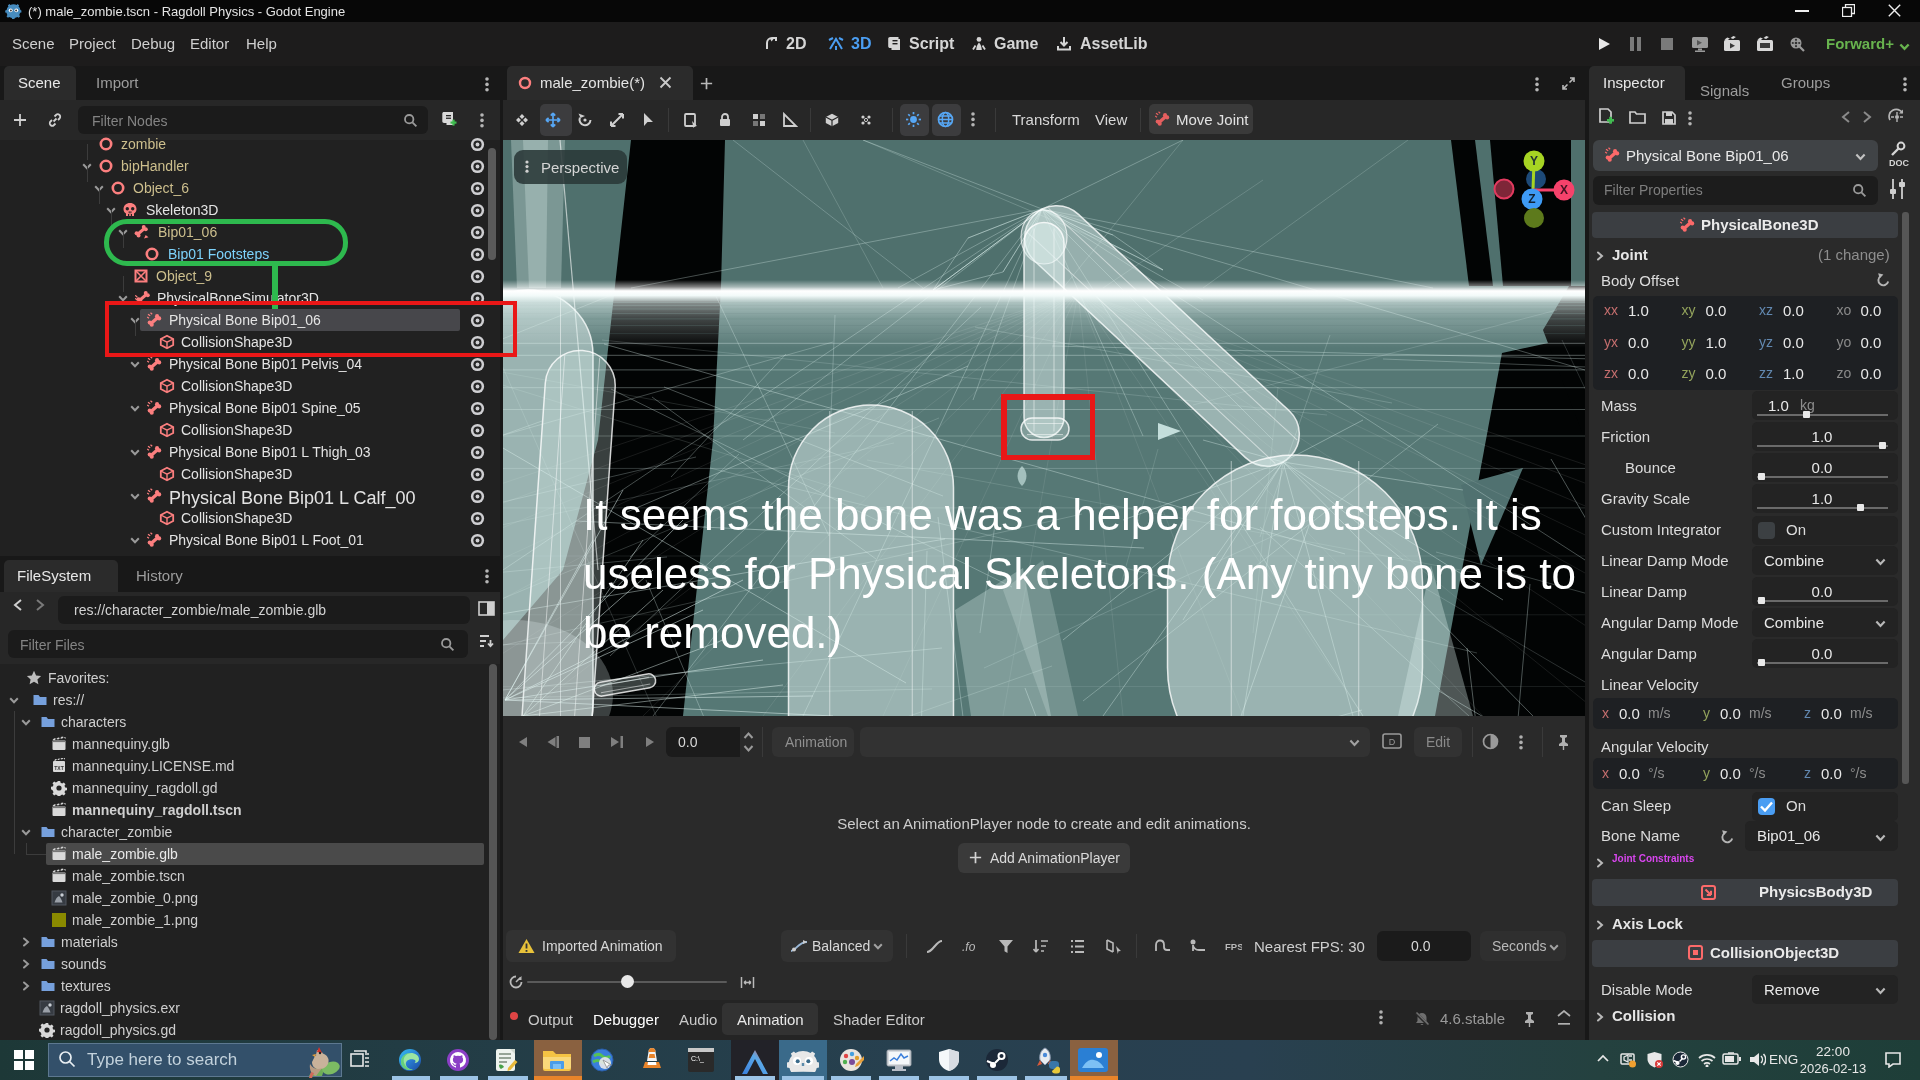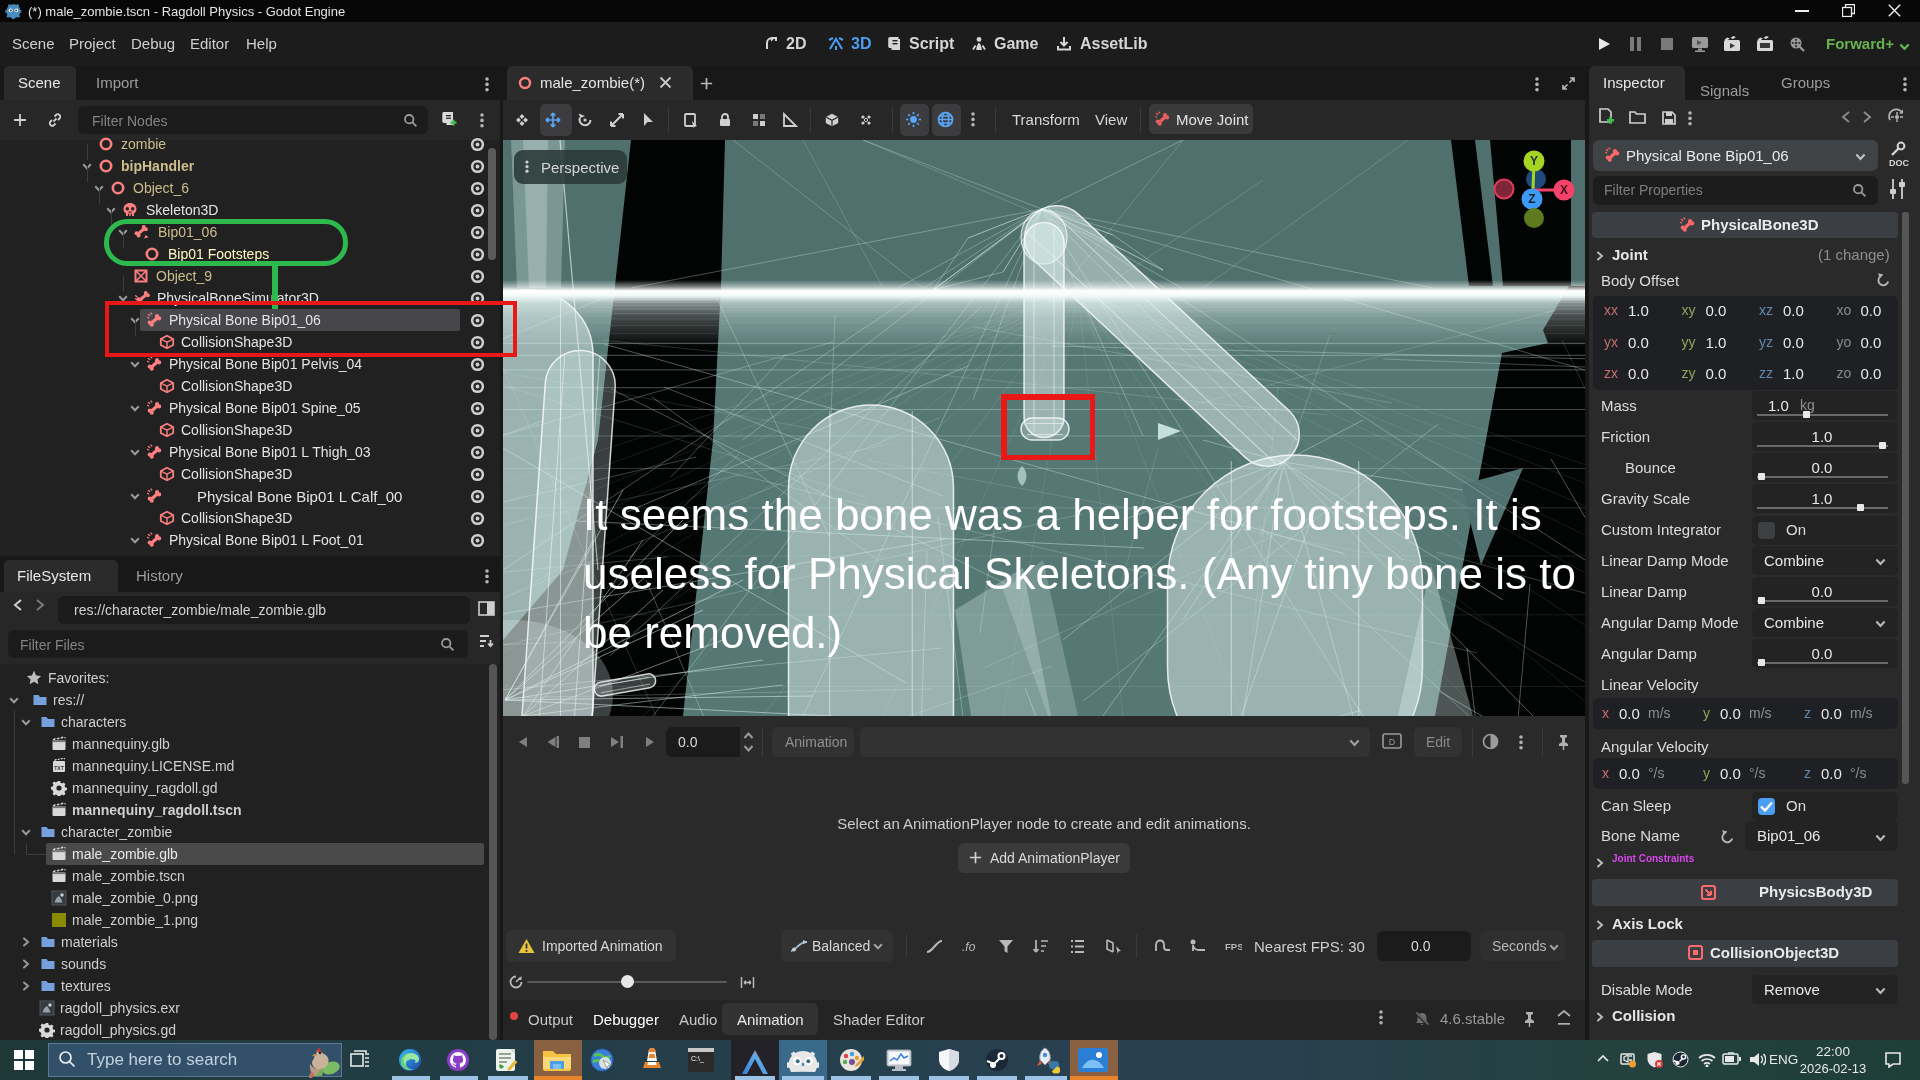--- a/index.html
+++ b/index.html
@@ -145,21 +145,21 @@
     <circle cx="8.5" cy="8.5" r="6.6" fill="#cfcfd2"></circle>
     <circle cx="8.5" cy="8.5" r="4.1" fill="#252525"></circle>
     <circle cx="8.5" cy="8.5" r="1.9" fill="#cfcfd2"></circle>
   </svg>
 <svg class="abs" style="left:81px;top:160px" width="12" height="12" viewBox="0 0 12 12">
     <path d="M2.2 4.2l3.8 4 3.8-4" fill="none" stroke="#9a9a9a" stroke-width="2"></path>
   </svg>
 <svg class="abs" style="left:98px;top:158px" width="16" height="16" viewBox="0 0 16 16">
     <circle cx="8" cy="8" r="5.2" fill="none" stroke="#fc7f7f" stroke-width="2.6"></circle>
   </svg>
-<div class="txt" style="left:121px;top:158px;font-size:14px;color:#cdbf8d;font-weight:700;">bipHandler</div>
+<div class="txt" style="left:121px;top:158px;font-size:14px;color:#cdbf8d;font-weight:400;">bipHandler</div>
 <svg class="abs" style="left:469px;top:158px" width="17" height="17" viewBox="0 0 17 17">
     <circle cx="8.5" cy="8.5" r="6.6" fill="#cfcfd2"></circle>
     <circle cx="8.5" cy="8.5" r="4.1" fill="#252525"></circle>
     <circle cx="8.5" cy="8.5" r="1.9" fill="#cfcfd2"></circle>
   </svg>
 <svg class="abs" style="left:93px;top:182px" width="12" height="12" viewBox="0 0 12 12">
     <path d="M2.2 4.2l3.8 4 3.8-4" fill="none" stroke="#9a9a9a" stroke-width="2"></path>
   </svg>
 <svg class="abs" style="left:110px;top:180px" width="16" height="16" viewBox="0 0 16 16">
     <circle cx="8" cy="8" r="5.2" fill="none" stroke="#fc7f7f" stroke-width="2.6"></circle>
@@ -201,21 +201,21 @@
   </svg>
 <div class="txt" style="left:158px;top:224px;font-size:14px;color:#cdbf8d;font-weight:400;">Bip01_06</div>
 <svg class="abs" style="left:469px;top:224px" width="17" height="17" viewBox="0 0 17 17">
     <circle cx="8.5" cy="8.5" r="6.6" fill="#cfcfd2"></circle>
     <circle cx="8.5" cy="8.5" r="4.1" fill="#252525"></circle>
     <circle cx="8.5" cy="8.5" r="1.9" fill="#cfcfd2"></circle>
   </svg>
 <svg class="abs" style="left:144px;top:246px" width="16" height="16" viewBox="0 0 16 16">
     <circle cx="8" cy="8" r="5.2" fill="none" stroke="#fc7f7f" stroke-width="2.6"></circle>
   </svg>
-<div class="txt" style="left:168px;top:246px;font-size:14px;color:#fef9c3;font-weight:400;">Bip01 Footsteps</div>
+<div class="txt" style="left:168px;top:246px;font-size:14px;color:#7dd3fc;font-weight:400;">Bip01 Footsteps</div>
 <svg class="abs" style="left:469px;top:246px" width="17" height="17" viewBox="0 0 17 17">
     <circle cx="8.5" cy="8.5" r="6.6" fill="#cfcfd2"></circle>
     <circle cx="8.5" cy="8.5" r="4.1" fill="#252525"></circle>
     <circle cx="8.5" cy="8.5" r="1.9" fill="#cfcfd2"></circle>
   </svg>
 <svg class="abs" style="left:133px;top:268px" width="16" height="16" viewBox="0 0 16 16">
     <rect x="2.5" y="2.5" width="11" height="11" fill="none" stroke="#fc7f7f" stroke-width="2"></rect>
     <path d="M3 3l10 10M13 3L3 13" stroke="#fc7f7f" stroke-width="1.6"></path>
   </svg>
 <div class="txt" style="left:156px;top:268px;font-size:14px;color:#cdbf8d;font-weight:400;">Object_9</div>
@@ -366,21 +366,21 @@
 <svg class="abs" style="left:146px;top:488px" width="16" height="16" viewBox="0 0 16 16">
     <g transform="translate(1 1) scale(0.93)">
       <circle cx="2.9" cy="10.3" r="2.2" fill="#fc7f7f"></circle>
       <circle cx="5.1" cy="12.7" r="2.2" fill="#fc7f7f"></circle>
       <circle cx="10.8" cy="3.4" r="2.2" fill="#fc7f7f"></circle>
       <circle cx="13.1" cy="5.8" r="2.2" fill="#fc7f7f"></circle>
       <path d="M4 11.5L11.9 4.6" stroke="#fc7f7f" stroke-width="3.6"></path>
     </g>
     <path d="M2 2.2l2.2 1.6M1.2 5l1.8 1.2M4.5 0.8l1.7 1.5" stroke="#fc7f7f" stroke-width="1.2"></path>
   </svg>
-<div class="txt" style="left:169px;top:488px;font-size:15px;color:#e4e4e4;font-weight:400;margin-left:28px;">Physical Bone Bip01 L Calf_00</div>
+<div class="txt" style="left:169px;top:488px;font-size:18px;color:#e4e4e4;font-weight:400;">Physical Bone Bip01 L Calf_00</div>
 <svg class="abs" style="left:469px;top:488px" width="17" height="17" viewBox="0 0 17 17">
     <circle cx="8.5" cy="8.5" r="6.6" fill="#cfcfd2"></circle>
     <circle cx="8.5" cy="8.5" r="4.1" fill="#252525"></circle>
     <circle cx="8.5" cy="8.5" r="1.9" fill="#cfcfd2"></circle>
   </svg>
 <svg class="abs" style="left:159px;top:510px" width="16" height="16" viewBox="0 0 16 16">
     <path d="M8 1.8L14.2 5v6L8 14.2 1.8 11V5z" fill="none" stroke="#fc7f7f" stroke-width="1.8"></path>
     <path d="M1.8 5L8 8.2 14.2 5M8 8.2V14" stroke="#fc7f7f" stroke-width="1.4" fill="none"></path>
   </svg>
 <div class="txt" style="left:181px;top:510px;font-size:14px;color:#e4e4e4;font-weight:400;">CollisionShape3D</div>

